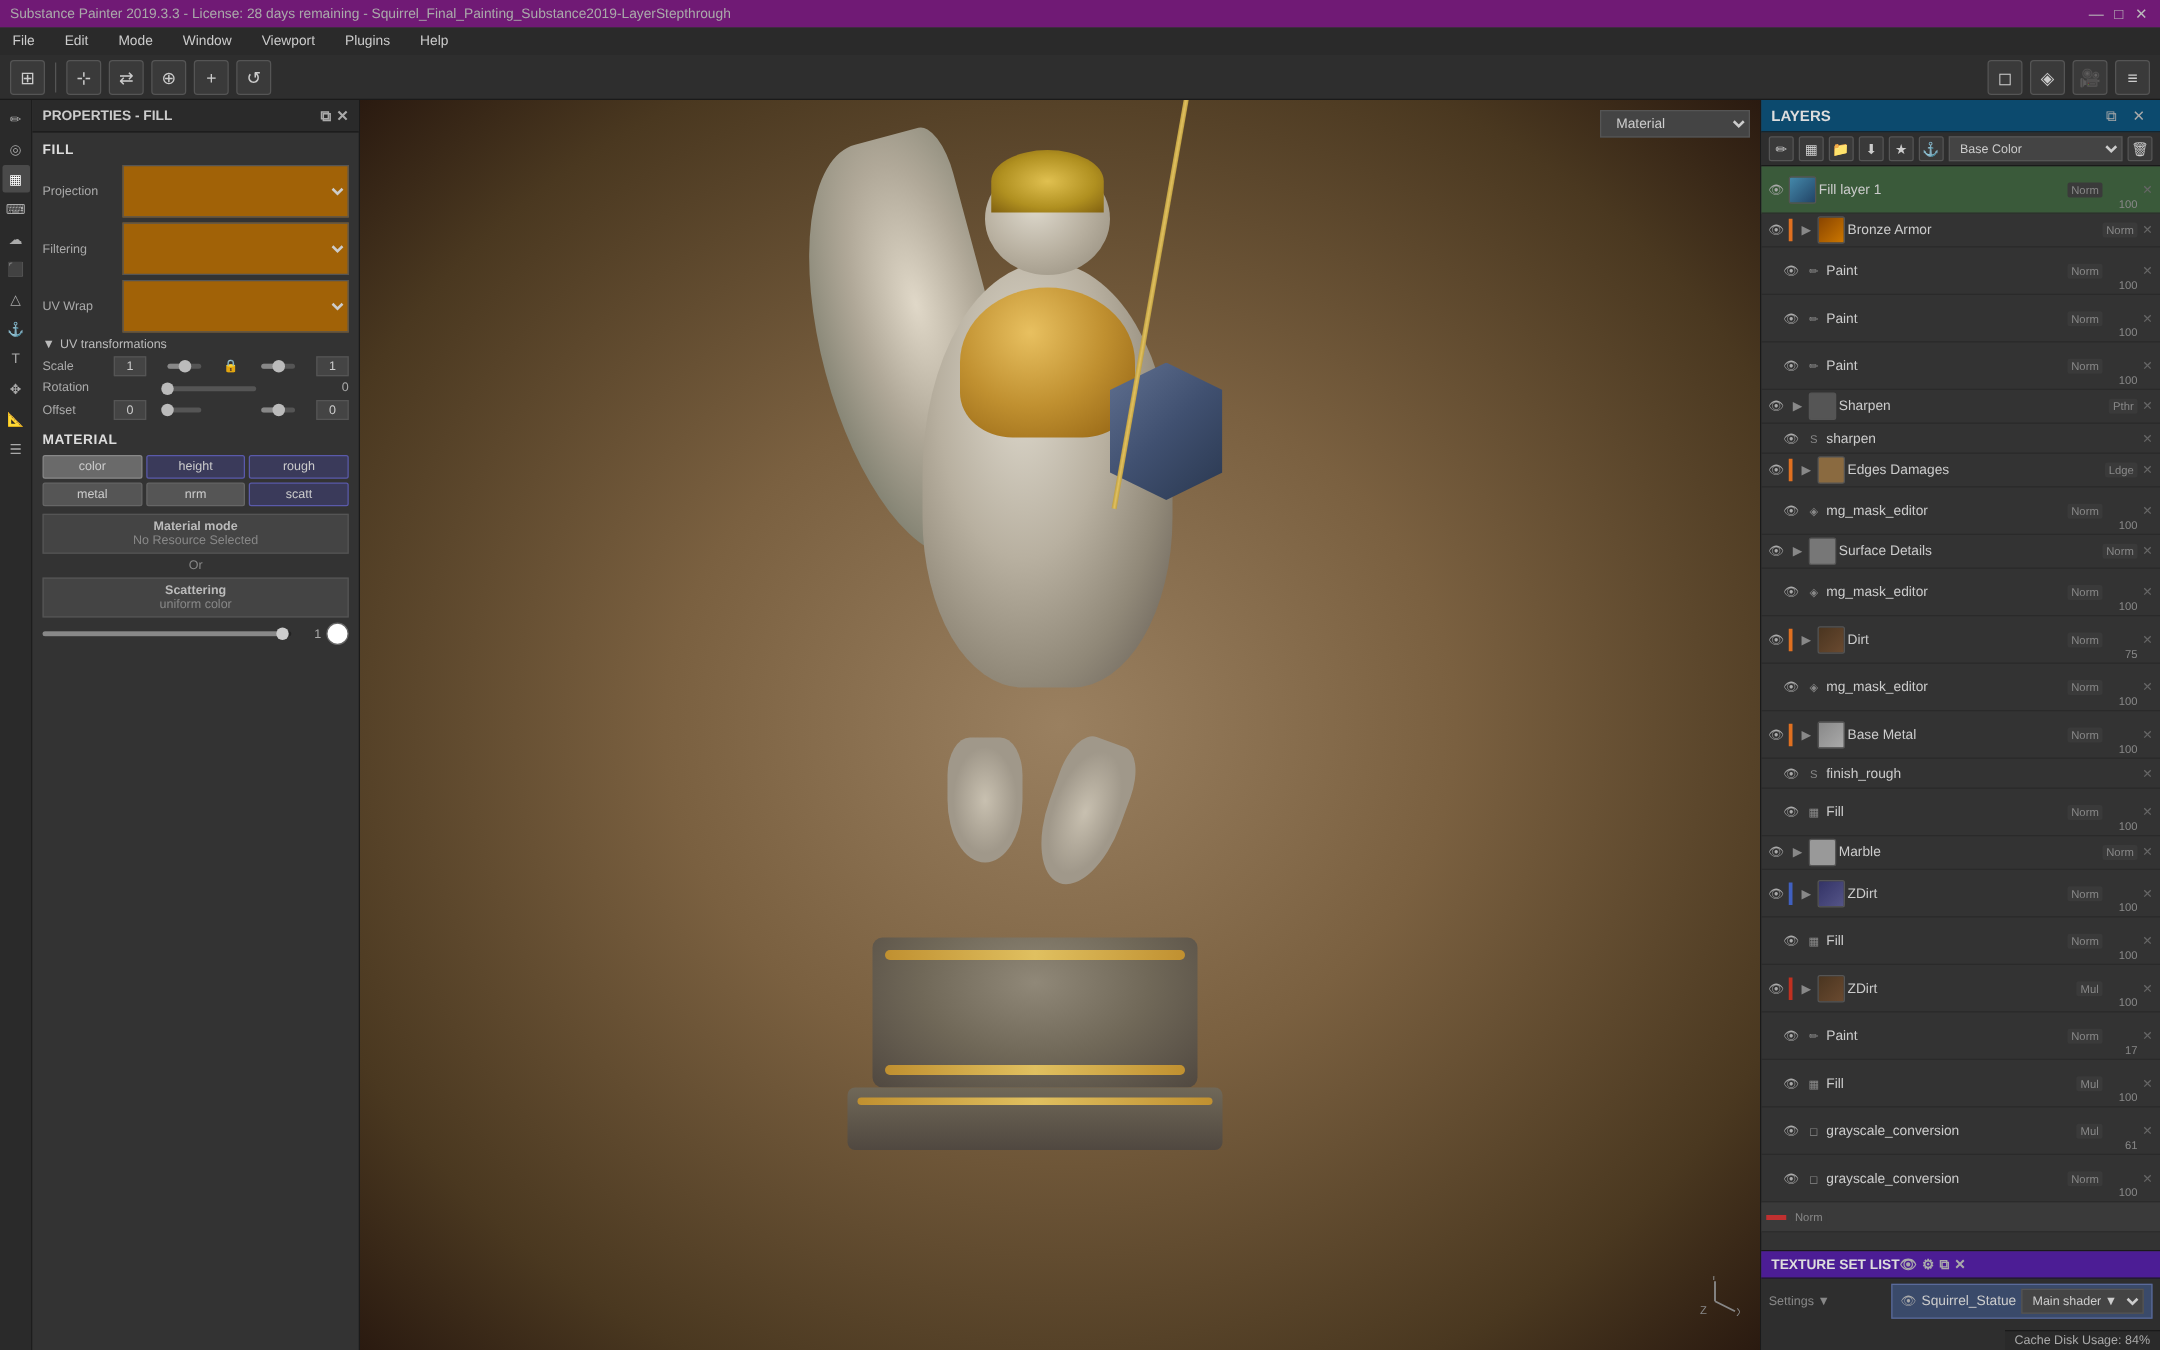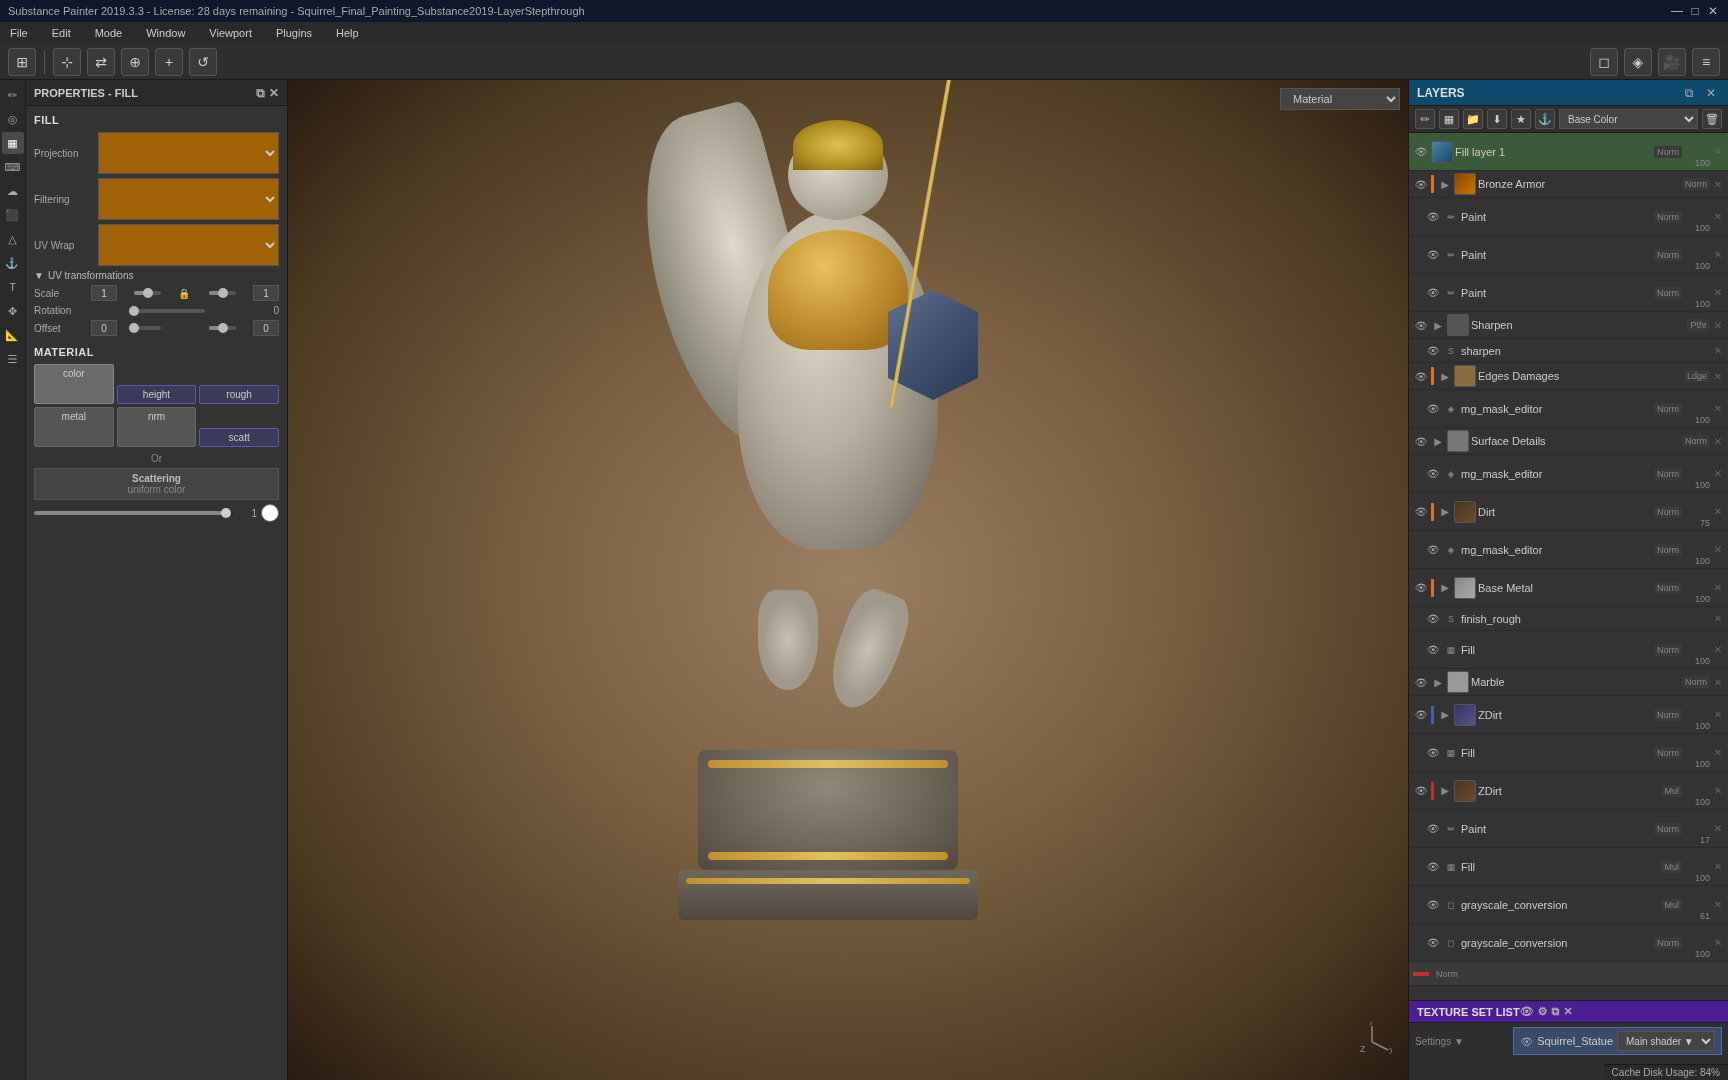--- a/index.html
+++ b/index.html
@@ -8,21 +8,21 @@
       font-family: 'Segoe UI', Arial, sans-serif;
       font-size: 11px;
       color: #ccc;
       width: 1728px;
       height: 1080px;
       overflow: hidden;
     }
 
     
     #title-bar {
-      background: #0f172a;
+      background: #701a75;
       height: 22px;
       display: flex;
       align-items: center;
       justify-content: space-between;
       padding: 0 8px;
       color: #aaa;
       font-size: 11px;
     }
     #title-bar-controls {
       display: flex;
@@ -245,21 +245,21 @@
       background: #555;
       border: 1px solid #666;
       color: #ccc;
       font-size: 10px;
       padding: 3px 4px;
       cursor: pointer;
       text-align: center;
       border-radius: 2px;
     }
     .mat-btn.active { background: #6a6a6a; border-color: #888; }
-    .mat-btn.highlight { background: #3a3a5a; border-color: #5a5aaa; margin-top: 21px; }
+    .mat-btn.highlight { background: #3a3a5a; border-color: #5a5aaa; }
 
     .material-mode-box {
       background: #444;
       border: 1px solid #555;
       padding: 4px 6px;
       margin-bottom: 4px;
       text-align: center;
     }
     .material-mode-title {
       font-size: 10px;
@@ -794,20 +794,24 @@
 
         <div class="material-btn-grid">
           <div class="mat-btn active">color</div>
           <div class="mat-btn highlight">height</div>
           <div class="mat-btn highlight">rough</div>
           <div class="mat-btn">metal</div>
           <div class="mat-btn">nrm</div>
           <div class="mat-btn highlight">scatt</div>
         </div>
 
+        <div class="material-mode-box">
+          <div class="material-mode-title">Material mode</div>
+          <div class="material-mode-sub">No Resource Selected</div>
+        </div>
 
         <div class="or-text">Or</div>
 
         <div class="scattering-box">
           <div class="scattering-title">Scattering</div>
           <div class="scattering-sub">uniform color</div>
         </div>
 
         <div class="scatter-slider-row">
           <div class="scatter-slider">

